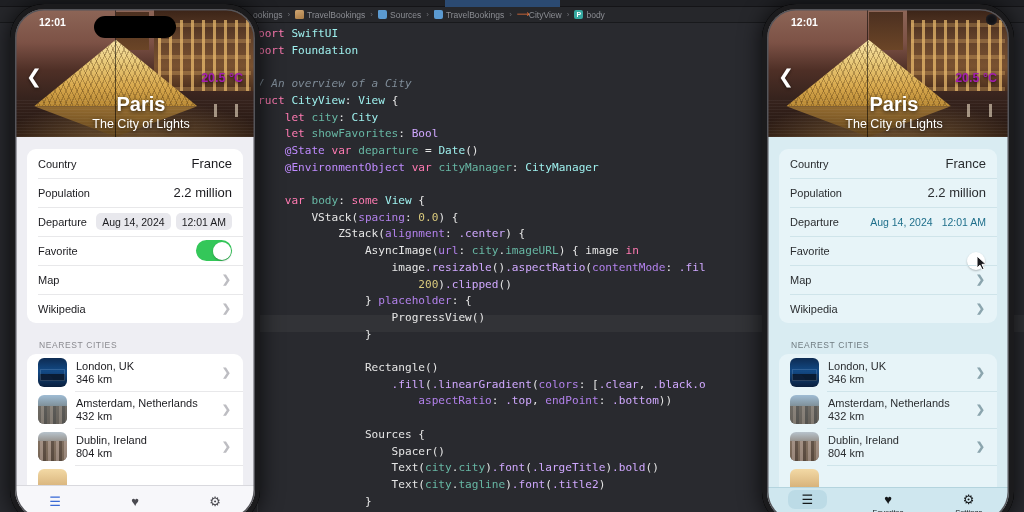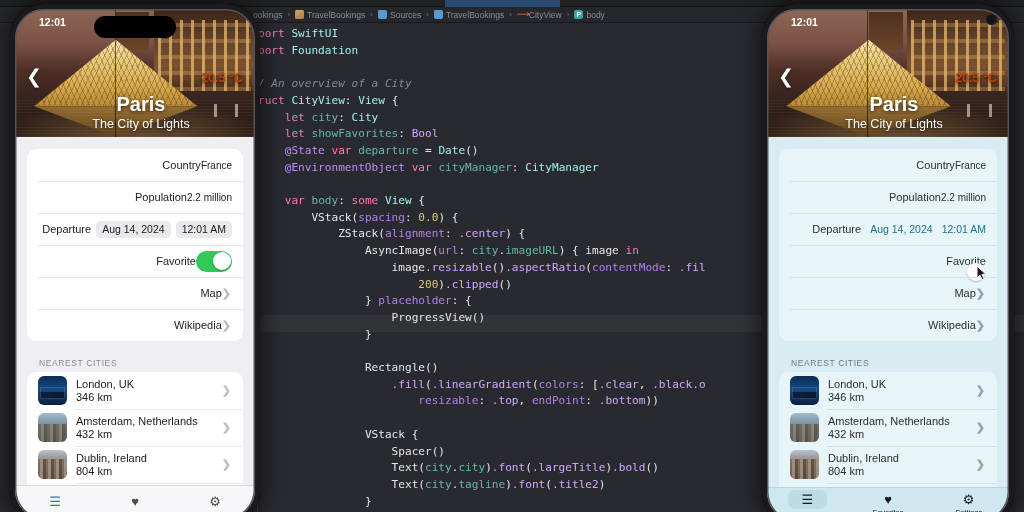--- a/index.html
+++ b/index.html
@@ -148,45 +148,45 @@
     position: absolute; right: 12px; top: 5px; width: 11px; height: 11px;
     border-radius: 50%; background: #131316; box-shadow: inset 0 0 3px #2c2c33;
   }
   .backchev {
     position: absolute; left: 11px; top: 58px; z-index: 8;
     color: #fff; font-size: 19px; line-height: 1; font-weight: 300;
     text-shadow: 0 1px 3px rgba(0,0,0,.6);
   }
   .temp {
     position: absolute; right: 12px; top: 62px; z-index: 8;
-    color: #c2410c; font-size: 12.5px; font-weight: 700;
+    color: #a21caf; font-size: 12.5px; font-weight: 700;
     text-shadow: 0 1px 3px rgba(0,0,0,.75);
     margin-left: 41px;
   }
   .hero-titles {
     position: absolute; left: 0; right: 0; bottom: 6px; z-index: 8; text-align: center; padding-left: 12px;
   }
   .hero-name { color: #fff; font-size: 20px; font-weight: 700; text-shadow: 0 1px 4px rgba(0,0,0,.7); }
   .hero-tag  { color: #fff; font-size: 12.5px; font-weight: 400; margin-top: 1px; text-shadow: 0 1px 4px rgba(0,0,0,.7); }
 
   
   .body-area { position: absolute; left: 0; top: 128px; right: 0; bottom: 0; overflow: hidden; }
   .card {
     background: #fff; border-radius: 9px; margin: 12px;
     overflow: hidden;
   }
   .row {
-    display: flex; align-items: center; justify-content: flex-end;
-    height: 29px; padding: 16px 11px; position: relative;
+    display: flex; align-items: center; justify-content: space-between;
+    height: 29px; padding: 2px 11px; position: relative;
   }
   .row + .row::before {
     content:''; position: absolute; left: 11px; right: 0; top: 0; height: 1px; background: #e8e8ea;
   }
   .row-label { font-size: 11px; color: #1b1b1f; }
-  .row-value { font-size: 10px; color: #1b1b1f; }
+  .row-value { font-size: 13px; color: #1b1b1f; }
   .chev { color: #bdbdc2; font-size: 11px; font-weight: 600; margin-right: 1px; }
   .pill {
     background: #e8e8ed; border-radius: 5px; padding: 2.5px 6px;
     font-size: 10.5px; color: #1b1b1f; margin-left: 5px;
   }
   .toggle {
     width: 36px; height: 21px; border-radius: 11px; position: relative;
     background: #34c759; transition: none;
   }
   .toggle .knob {
@@ -323,23 +323,23 @@
             <span class="pln">ZStack(</span><span class="prm">alignment</span><span class="pln">:</span> <span class="fn">.center</span><span class="pln">) {</span>
                 <span class="pln">AsyncImage(</span><span class="prm">url</span><span class="pln">:</span> <span class="id">city</span><span class="pln">.</span><span class="id">imageURL</span><span class="pln">) {</span> <span class="pln">image</span> <span class="kw">in</span>
                     <span class="pln">image</span><span class="fn">.resizable</span><span class="pln">()</span><span class="fn">.aspectRatio</span><span class="pln">(</span><span class="prm">contentMode</span><span class="pln">:</span> <span class="fn">.fil</span>
                         <span class="num">200</span><span class="pln">)</span><span class="fn">.clipped</span><span class="pln">()</span>
                 <span class="pln">}</span> <span class="prm">placeholder</span><span class="pln">: {</span>
                     <span class="pln">ProgressView()</span>
                 <span class="pln">}</span>
 
                 <span class="pln">Rectangle()</span>
                     <span class="fn">.fill</span><span class="pln">(</span><span class="fn">.linearGradient</span><span class="pln">(</span><span class="prm">colors</span><span class="pln">: [</span><span class="fn">.clear</span><span class="pln">,</span> <span class="fn">.black</span><span class="fn">.o</span>
-                        <span class="prm">resizable</span><span class="pln">:</span> <span class="fn">.top</span><span class="pln">,</span> <span class="prm">endPoint</span><span class="pln">:</span> <span class="fn">.bottom</span><span class="pln">))</span>
-
-                <span class="pln">VStack {</span>
+                        <span class="prm">aspectRatio</span><span class="pln">:</span> <span class="fn">.top</span><span class="pln">,</span> <span class="prm">endPoint</span><span class="pln">:</span> <span class="fn">.bottom</span><span class="pln">))</span>
+
+                <span class="pln">Sources {</span>
                     <span class="pln">Spacer()</span>
                     <span class="pln">Text(</span><span class="id">city</span><span class="pln">.</span><span class="id">city</span><span class="pln">)</span><span class="fn">.font</span><span class="pln">(</span><span class="fn">.largeTitle</span><span class="pln">)</span><span class="fn">.bold</span><span class="pln">()</span>
                     <span class="pln">Text(</span><span class="id">city</span><span class="pln">.</span><span class="id">tagline</span><span class="pln">)</span><span class="fn">.font</span><span class="pln">(</span><span class="fn">.title2</span><span class="pln">)</span>
                 <span class="pln">}</span></pre>
     </div>
   </div>
 
   <div class="phone" id="phone-left">
     <div class="screen">
 

